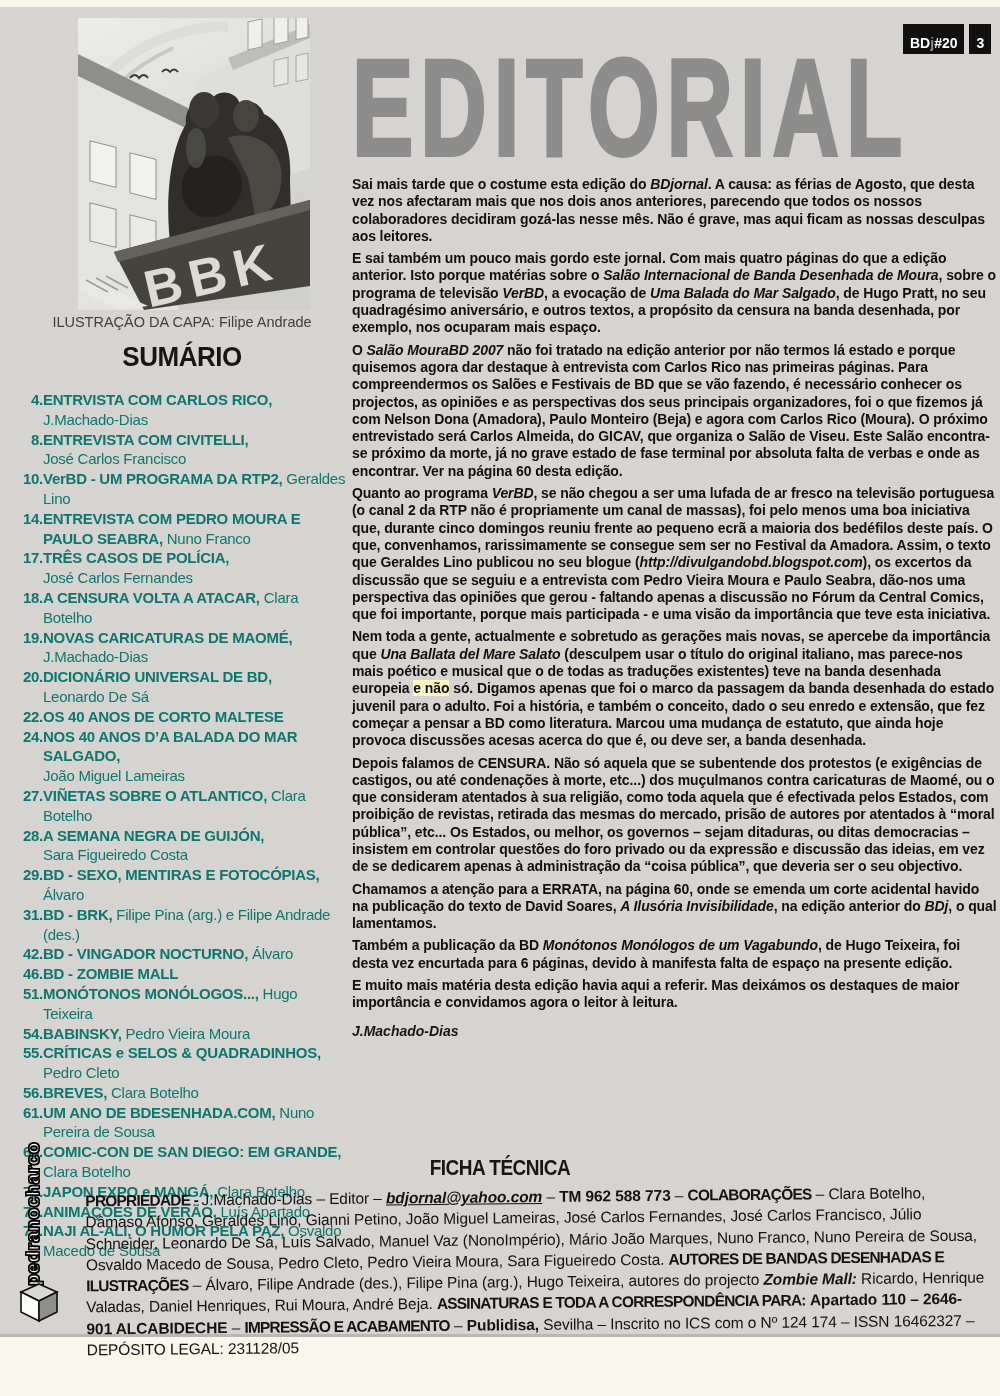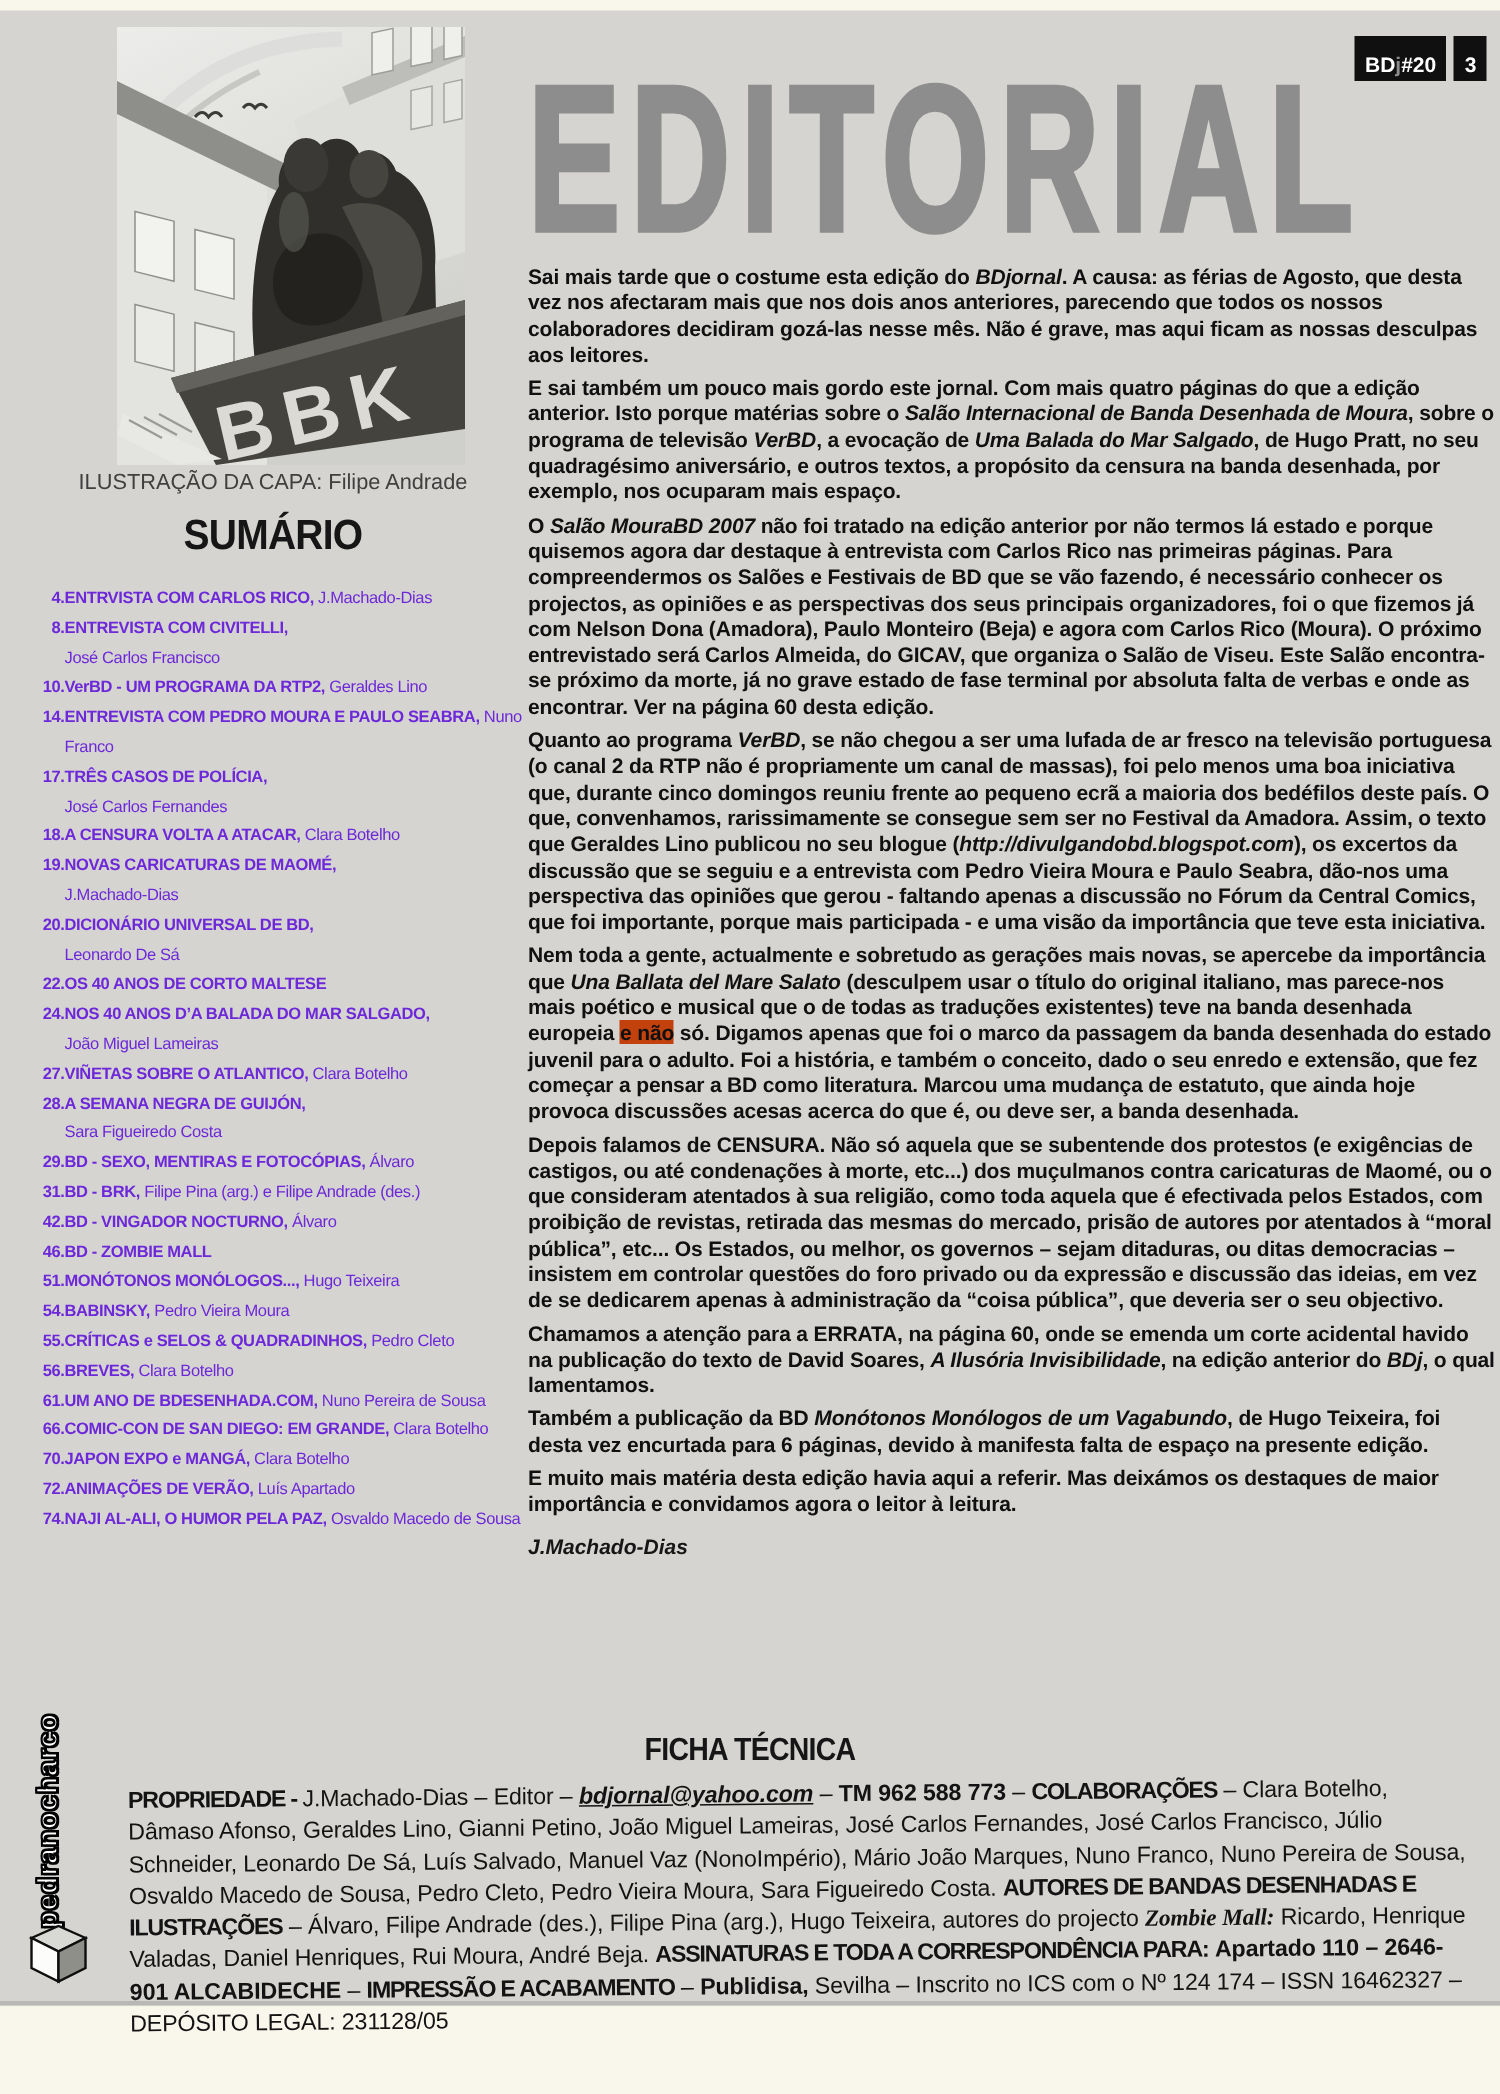--- a/index.html
+++ b/index.html
@@ -20,48 +20,48 @@
 
   
   .cover{position:absolute;left:78px;top:18px;width:232px;height:292px;background:#e6e6e3;}
   .cover svg{display:block;}
   .cover-caption{position:absolute;left:20px;top:314px;width:324px;text-align:center;
                  font-size:14.5px;color:#404040;}
 
   
   .toc-heading{position:absolute;left:20px;top:341px;width:324px;text-align:center;
                font-size:26px;font-weight:bold;letter-spacing:-0.5px;transform:scaleY(1.08);}
-  .toc-list{position:absolute;left:22px;top:390px;width:326px;font-size:11px;
-            line-height:19.8px;letter-spacing:-0.25px;color:#6d28d9;}
+  .toc-list{position:absolute;left:22px;top:390px;width:326px;font-size:15px;
+            line-height:19.8px;letter-spacing:-0.25px;color:#0f766e;}
   .toc-item{padding-left:21px;text-indent:-21px;}
   .toc-num{display:inline-block;width:21px;text-align:right;text-indent:0;font-weight:bold;}
   .toc-title{font-weight:bold;}
   .toc-rest{font-weight:normal;}
 
   
   .editorial-title{position:absolute;left:352px;top:54px;
     font-size:92px;font-weight:bold;line-height:0.78;letter-spacing:7px;
     color:#8d8d8d;-webkit-text-stroke:2.5px #8d8d8d;
     transform:scaleY(1.5);transform-origin:top left;white-space:nowrap;}
   .editorial-body{position:absolute;left:352px;top:176px;width:646px;}
   .editorial-body p{margin:0 0 5px 0;font-size:14px;font-weight:bold;
                     line-height:17.3px;letter-spacing:-0.1px;color:#101010;}
   .editorial-body .i{font-style:italic;}
-  .editorial-body .hl{background:#c2410c;margin-top:25px;}
+  .editorial-body .hl{background:#fef9c3;margin-top:25px;}
   .signature{margin-top:11px;font-size:14px;font-weight:bold;font-style:italic;}
 
   
   .ficha-heading{position:absolute;left:0;top:1157px;width:1000px;text-align:center;
                  font-size:19px;font-weight:bold;letter-spacing:-0.5px;transform:scaleY(1.12);}
   .ficha-text{position:absolute;left:86px;top:1186px;width:900px;
               font-size:15.5px;line-height:21.3px;letter-spacing:-0.1px;color:#131313;
               transform:rotate(-0.55deg);}
   .ficha-text .bc{font-weight:bold;letter-spacing:-0.8px;}
   .ficha-text .b{font-weight:bold;}
-  .ficha-text .bi{font-weight:bold;font-style:italic;font-family:Liberation Serif, serif;}
+  .ficha-text .bi{font-weight:bold;font-style:italic;}
   .ficha-text .biu{font-weight:bold;font-style:italic;text-decoration:underline;}
 
   
   .pedra{position:absolute;left:14px;top:1146px;width:48px;height:140px;}
   .pedra span{position:absolute;left:8px;bottom:0;
     writing-mode:vertical-rl;transform:rotate(180deg);
     font-size:19px;font-weight:bold;letter-spacing:0.5px;color:#fff;
     -webkit-text-stroke:1.3px #000;
     text-shadow:1px 1px 0 #000,-1px -1px 0 #000,1px -1px 0 #000,-1px 1px 0 #000;}
   .cube{position:absolute;left:18px;top:1281px;}

